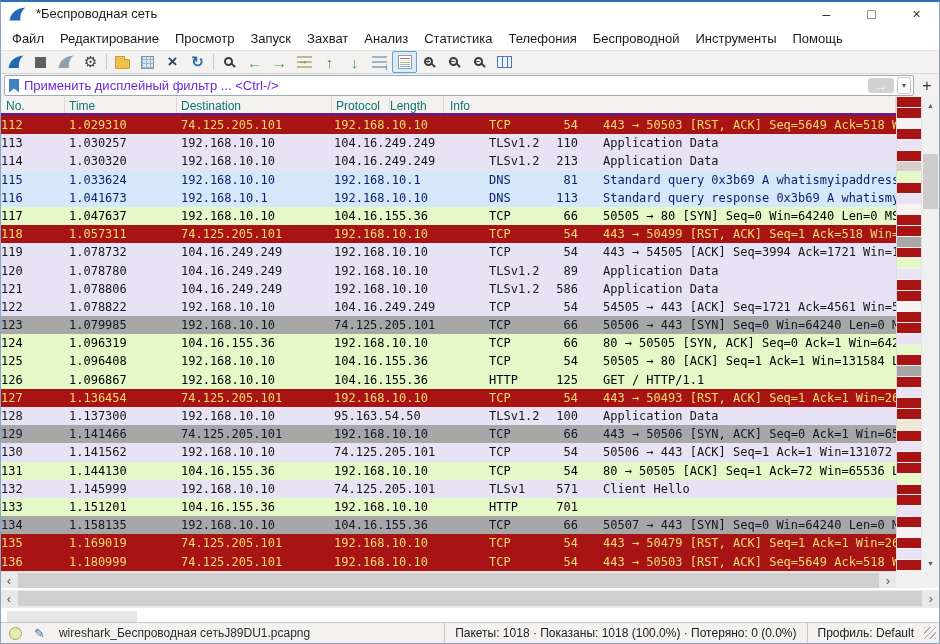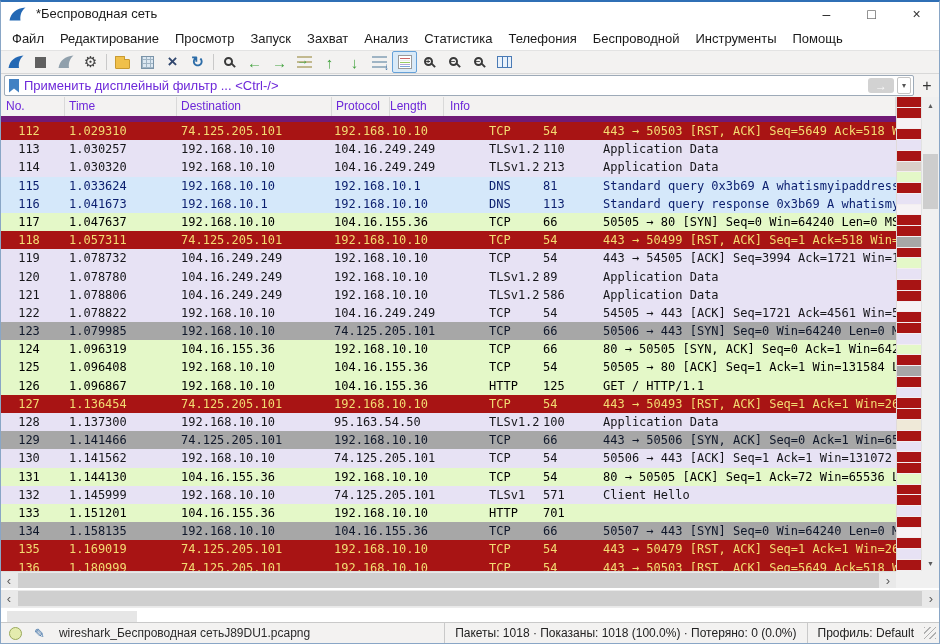--- a/index.html
+++ b/index.html
@@ -49,32 +49,32 @@
   .filterbar{position:absolute;top:72px;left:0;right:0;height:23px;background:#f3f2f1;display:flex;align-items:center;padding:0 3px}
   .finput{flex:1;height:21px;background:#fff;border:1px solid #9daab8;border-radius:2px;display:flex;align-items:center;padding:0 2px}
   .bookmark{width:10px;height:14px;background:#4181c3;margin:0 5px 0 2px;clip-path:polygon(0 0,100% 0,100% 100%,50% 72%,0 100%);flex-shrink:0}
   .fplaceholder{flex:1;font-size:13px;color:#6d28d9;white-space:nowrap;overflow:hidden}
   .fapply{width:26px;height:15px;background:#d2d2d2;border-radius:3px;color:#fafafa;font-weight:700;font-size:12px;display:flex;align-items:center;justify-content:center;flex-shrink:0}
   .fcaret{width:14px;height:17px;display:flex;align-items:center;justify-content:center;font-size:8px;color:#555;border:1px solid #c4c4c4;border-radius:2px;margin-left:3px;flex-shrink:0}
   .fplus{width:18px;margin-left:4px;text-align:center;font-size:16px;color:#333;flex-shrink:0}
 
   
   .packet-pane{position:absolute;top:95px;left:0;right:0;height:491px;background:#fff}
-  .phead{height:25px;display:flex;margin-right:43px;background:#f3f2f1;border-bottom:6px solid #701a75;font-size:12px;color:#6d28d9}
+  .phead{height:19px;display:flex;margin-right:43px;background:#f3f2f1;border-bottom:3px solid #701a75;font-size:12px;color:#0f766e}
   .hcell{border-right:1px solid #d9d9d9;line-height:18px;white-space:nowrap;overflow:hidden}
   .phead .c-no{text-align:left;padding-left:5px}
   .prowswrap{height:455px;margin-right:43px;overflow:hidden;font-family:"DejaVu Sans Mono","Liberation Mono",monospace;font-size:12px}
   .prow{height:18.2px;line-height:18.2px;display:flex;white-space:pre;overflow:hidden}
   .pcell{overflow:hidden;flex-shrink:0;padding-left:4px}
-  .c-no{width:64px;text-align:center;padding-right:8px;padding-left:0}
+  .c-no{width:64px;text-align:left;padding-right:8px;padding-left:0}
   .c-time{width:112px}
   .c-src{width:153px}
   .c-dst{width:155px}
   .c-proto{width:58px}
-  .c-len{width:54px;text-align:left;padding-right:19px;padding-left:0}
+  .c-len{width:54px;text-align:right;padding-right:19px;padding-left:0}
   .c-info{flex:1 1 auto;padding-left:6px}
   .r-bad{background:#a81414;color:#f3dc72}
   .r-tcp{background:#e7e2f4;color:#16161a}
   .r-udp{background:#d5e8fa;color:#0a1e6e}
   .r-http{background:#e4f8c8;color:#000000}
   .r-syn{background:#a7a7a7;color:#0f172a}
 
   .minimap{position:absolute;top:0;right:18px;width:25px;height:474px;background:#f3eef0;display:flex;flex-direction:column;border-left:1px solid #e0dada}
   .stripe{flex:1;margin-bottom:1px}
   .vscroll{position:absolute;top:0;right:0;width:18px;height:474px;background:#f0f0f0;border-left:1px solid #e2e2e2}

